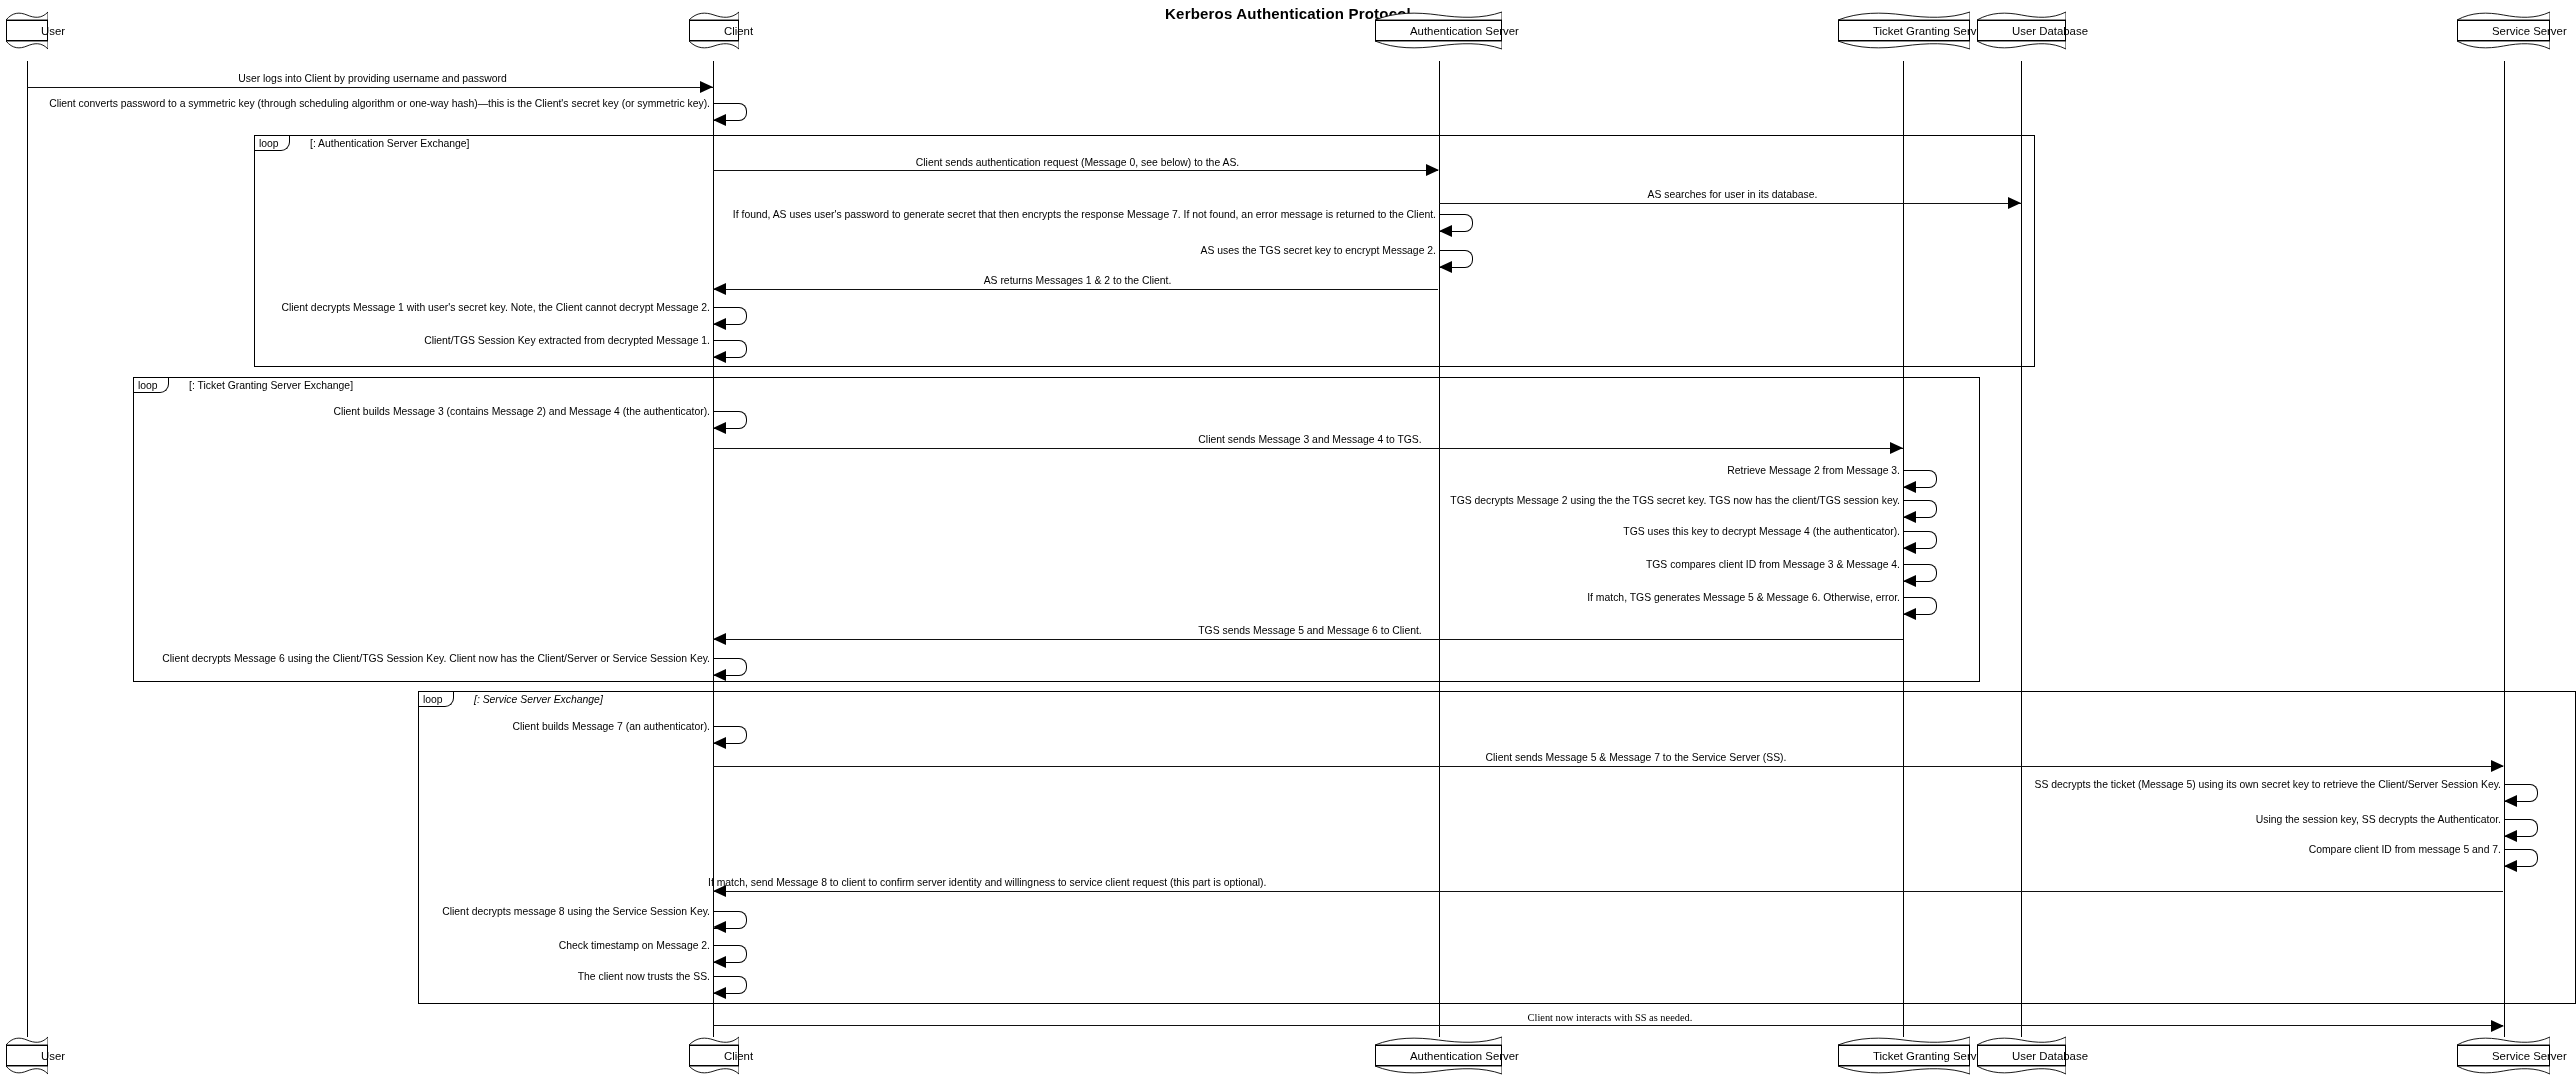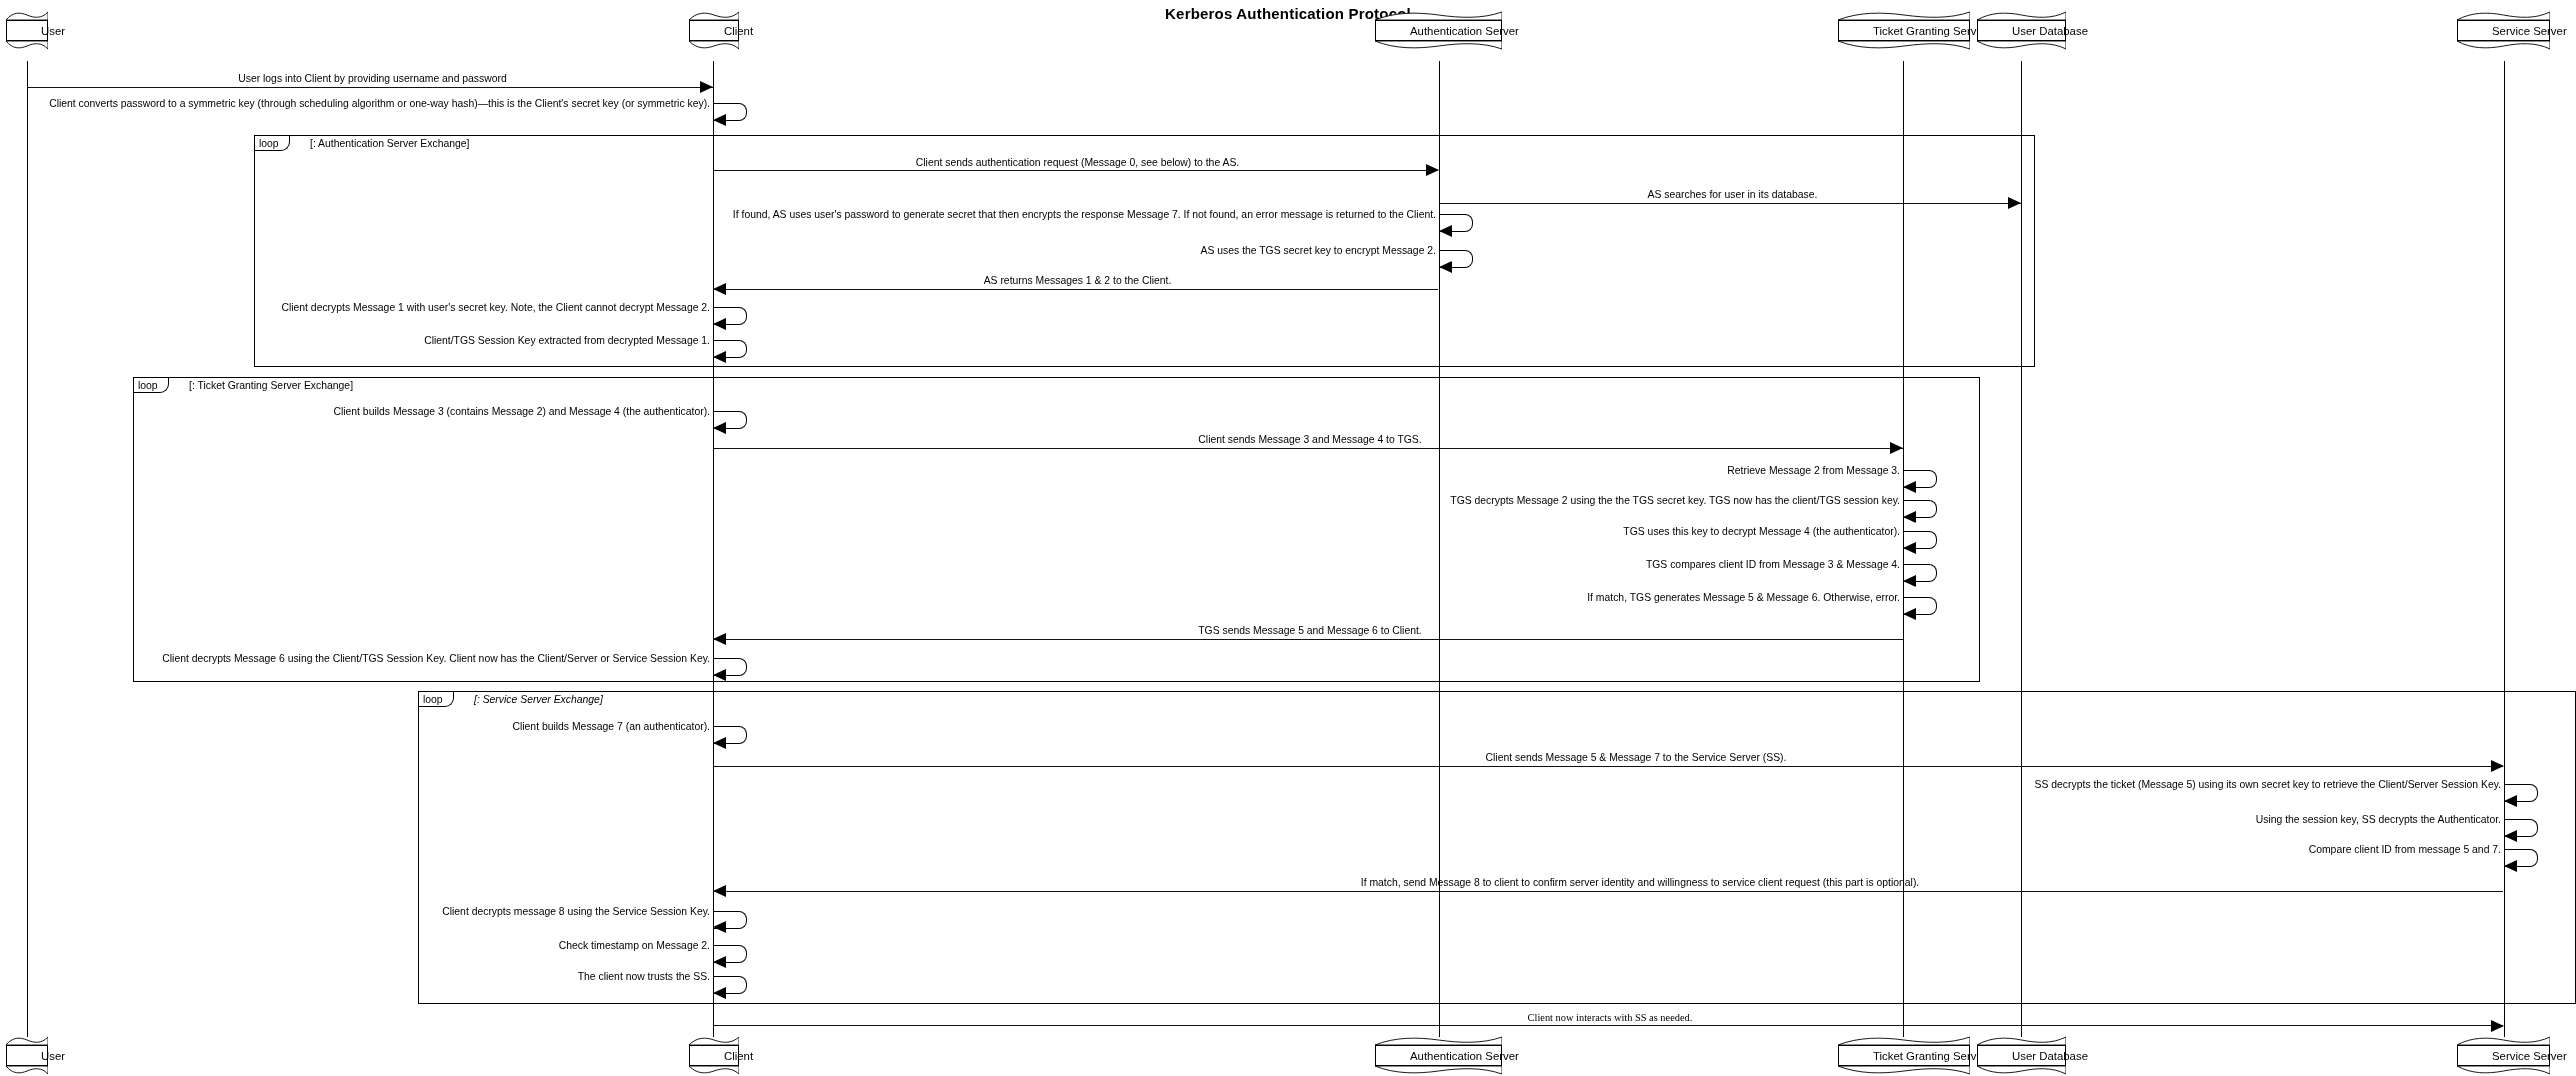--- a/index.html
+++ b/index.html
@@ -238,21 +238,21 @@
       <div class="arrowhead left" style="left: 2504px; top: 795px;"></div>
       <div class="msg-label right-align" style="right: 73px; top: 779px;">SS decrypts the ticket (Message 5) using its own secret key to retrieve the Client/Server Session Key.</div>
       <div class="selfmsg" style="left: 2504px; top: 819px;"></div>
       <div class="arrowhead left" style="left: 2504px; top: 830px;"></div>
       <div class="msg-label right-align" style="right: 73px; top: 814px;">Using the session key, SS decrypts the Authenticator.</div>
       <div class="selfmsg" style="left: 2504px; top: 849px;"></div>
       <div class="arrowhead left" style="left: 2504px; top: 860px;"></div>
       <div class="msg-label right-align" style="right: 73px; top: 844px;">Compare client ID from message 5 and 7.</div>
       <div class="msg" style="left: 713px; top: 891px; width: 1790px;"></div>
       <div class="arrowhead left" style="left: 713px; top: 885px;"></div>
-      <div class="msg-label" style="top: 877px; left: 713px; width: 1790px; text-align: center; background: transparent; padding-left: 32px;">If match, send Message 8 to client to confirm server identity and willingness to service client request (this part is optional).</div>
+      <div class="msg-label" style="top: 877px; left: 676px; width: 1790px; background: transparent; padding-left: 32px;">If match, send Message 8 to client to confirm server identity and willingness to service client request (this part is optional).</div>
       <div class="selfmsg" style="left: 713px; top: 911px;"></div>
       <div class="arrowhead left" style="left: 713px; top: 921px;"></div>
       <div class="msg-label right-align" style="right: 1864px; top: 906px;">Client decrypts message 8 using the Service Session Key.</div>
       <div class="selfmsg" style="left: 713px; top: 945px;"></div>
       <div class="arrowhead left" style="left: 713px; top: 956px;"></div>
       <div class="msg-label right-align" style="right: 1864px; top: 940px;">Check timestamp on Message 2.</div>
       <div class="selfmsg" style="left: 713px; top: 976px;"></div>
       <div class="arrowhead left" style="left: 713px; top: 987px;"></div>
       <div class="msg-label right-align" style="right: 1864px; top: 971px;">The client now trusts the SS.</div>
       <div class="msg" style="left: 713px; top: 1025px; width: 1790px;"></div>

